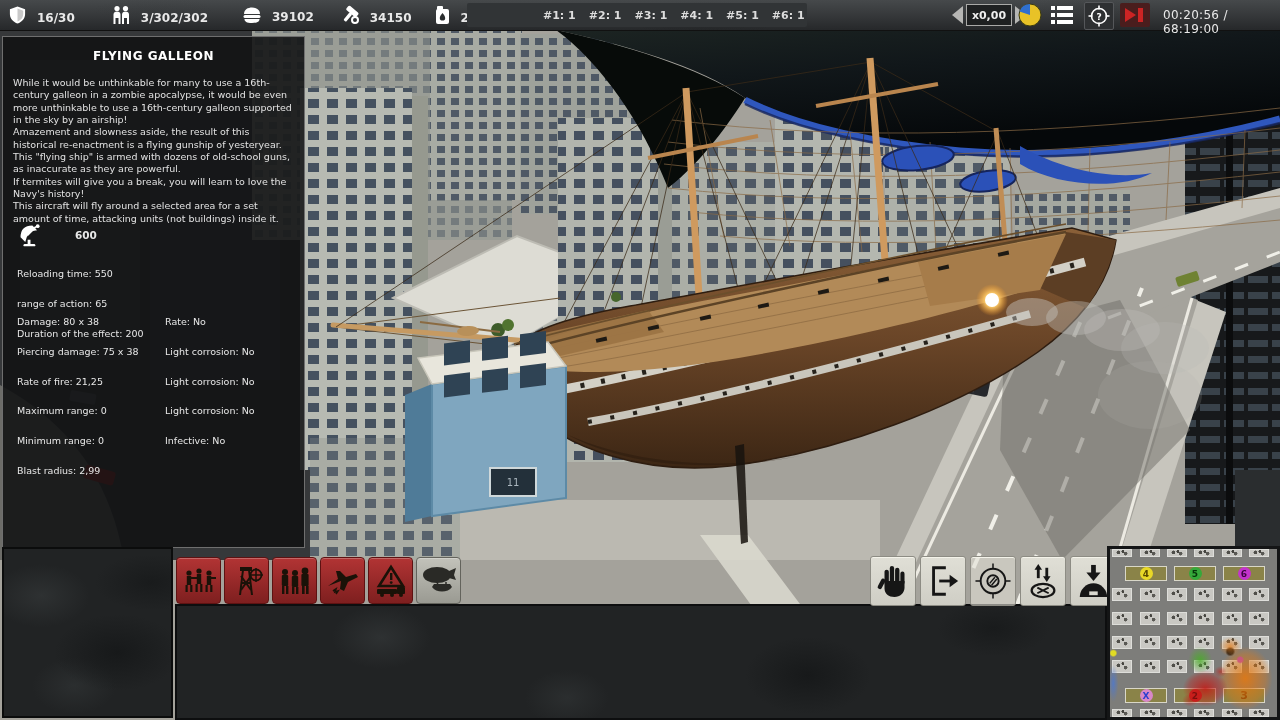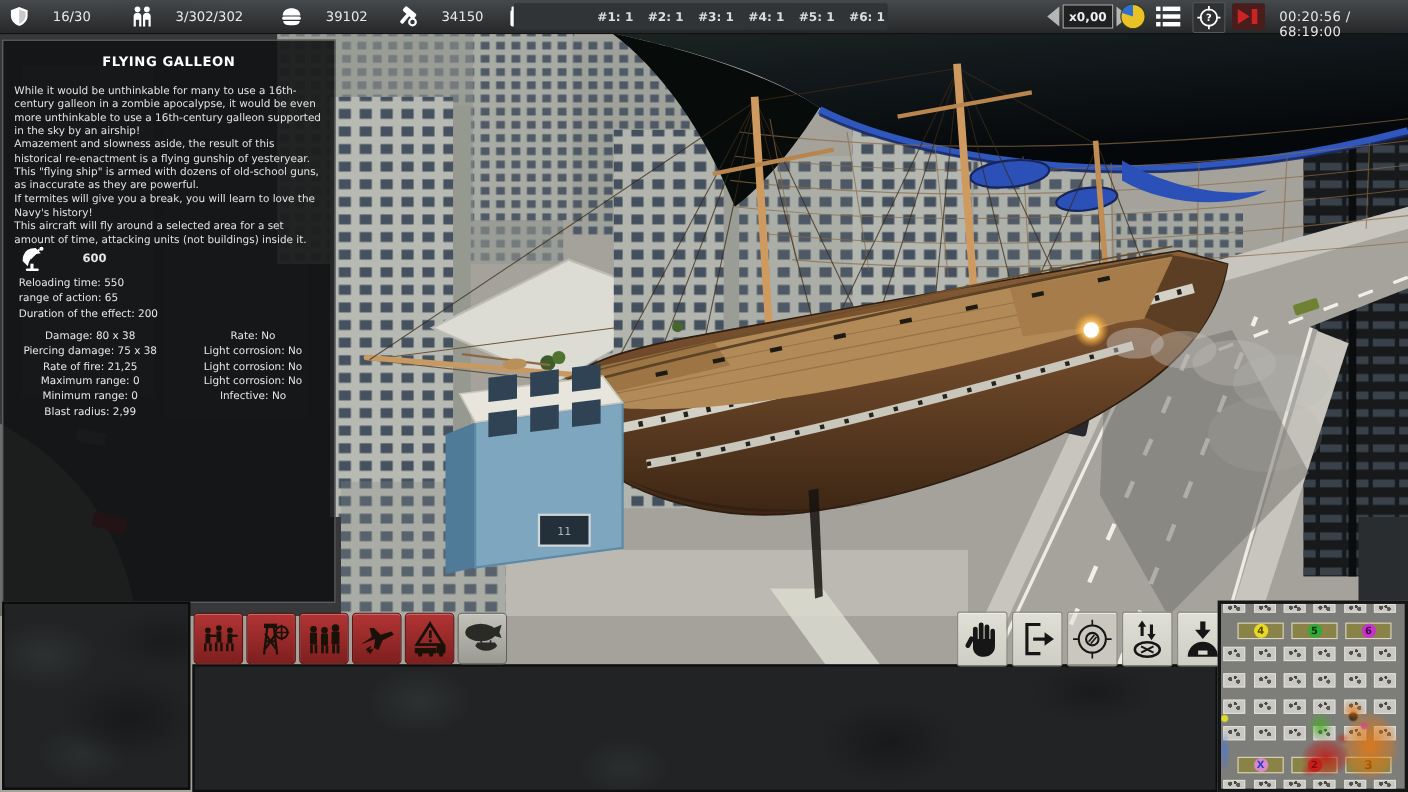--- a/index.html
+++ b/index.html
@@ -7,42 +7,42 @@
          font-family:"DejaVu Sans",sans-serif;background:#a4a29b;}
   .abs{position:absolute;}
   
   #topbar{left:0;top:0;width:1280px;height:30px;
     background:linear-gradient(#46494b,#26282a);
     background-image:radial-gradient(ellipse 90px 22px at 12% 40%, #33363833 0%, transparent 70%),
       radial-gradient(ellipse 120px 24px at 55% 60%, #1b1d1e66 0%, transparent 70%),
       radial-gradient(ellipse 100px 20px at 85% 30%, #33363833 0%, transparent 70%),
       linear-gradient(#46494b,#26282a);
     border-bottom:1px solid #111;display:flex;align-items:center;color:#e9e9e9;}
-  .res{display:flex;align-items:center;gap:21px;font-size:12px;font-weight:normal;}
+  .res{display:flex;align-items:flex-end;gap:10px;font-size:12px;font-weight:bold;}
   .res svg{display:block;}
   #squadbar{left:467px;top:3px;width:340px;height:24px;background:#313436;border-radius:2px;
     display:flex;align-items:center;gap:13px;padding-left:76px;box-sizing:border-box;}
   #squadbar span{font-size:11px;font-weight:bold;color:#ddd;}
   #speedctl{left:952px;top:4px;display:flex;align-items:center;gap:3px;}
   .arr{width:0;height:0;border-top:9px solid transparent;border-bottom:9px solid transparent;cursor:pointer;}
   .arr.left{border-right:11px solid #b6b6b4;}
   .arr.right{border-left:11px solid #b6b6b4;}
   #speedbox{width:44px;height:20px;border:1px solid #a9a9a7;background:#1e2021;color:#eee;
     font-size:11px;font-weight:bold;display:flex;align-items:center;justify-content:center;}
   .topicon{display:flex;align-items:center;justify-content:center;cursor:pointer;}
   #clock{font-size:12px;font-weight:normal;color:#e8e8e8;letter-spacing:.3px;}
   
   #panel{left:2px;top:36px;width:303px;height:512px;background:rgba(16,17,18,.87);
     border:1px solid #6f6f6f;color:#e7e7e7;box-sizing:border-box;}
   #panel h1{margin:12px 8px 0;font-size:12px;letter-spacing:.5px;text-align:center;color:#fff;}
   #desc{margin:14px 10px 0;font-size:9.5px;line-height:1.3;white-space:pre-line;color:#e2e2e2;}
   #cost{left:14px;top:185px;display:flex;align-items:center;gap:32px;font-size:10.5px;font-weight:bold;}
-  .statline{font-size:9.5px;line-height:1.45;}
+  .statline{font-size:9.5px;line-height:1.45;margin-top:16px;}
   #stats1{left:14px;top:214px;}
-  #statcols{left:14px;top:262px;display:flex;text-align:center;}
+  #statcols{left:14px;top:262px;display:flex;}
   #statcols .col{width:130px;}
   #statcols .col+.col{margin-left:18px;width:130px;}
   
   .camo{background-color:#212324;
     background-image:radial-gradient(ellipse 70px 45px at 22% 28%, #2e3132 0%, transparent 70%),
       radial-gradient(ellipse 90px 55px at 68% 62%, #17191a 0%, transparent 70%),
       radial-gradient(ellipse 60px 40px at 42% 82%, #2b2e2f 0%, transparent 70%),
       radial-gradient(ellipse 80px 40px at 88% 20%, #191b1c 0%, transparent 70%);}
   #blbox{left:2px;top:547px;width:171px;height:171px;border:2px solid #0b0c0c;box-sizing:border-box;}
   #bcpanel{left:175px;top:604px;width:932px;height:116px;border:2px solid #0d0e0f;box-sizing:border-box;}

